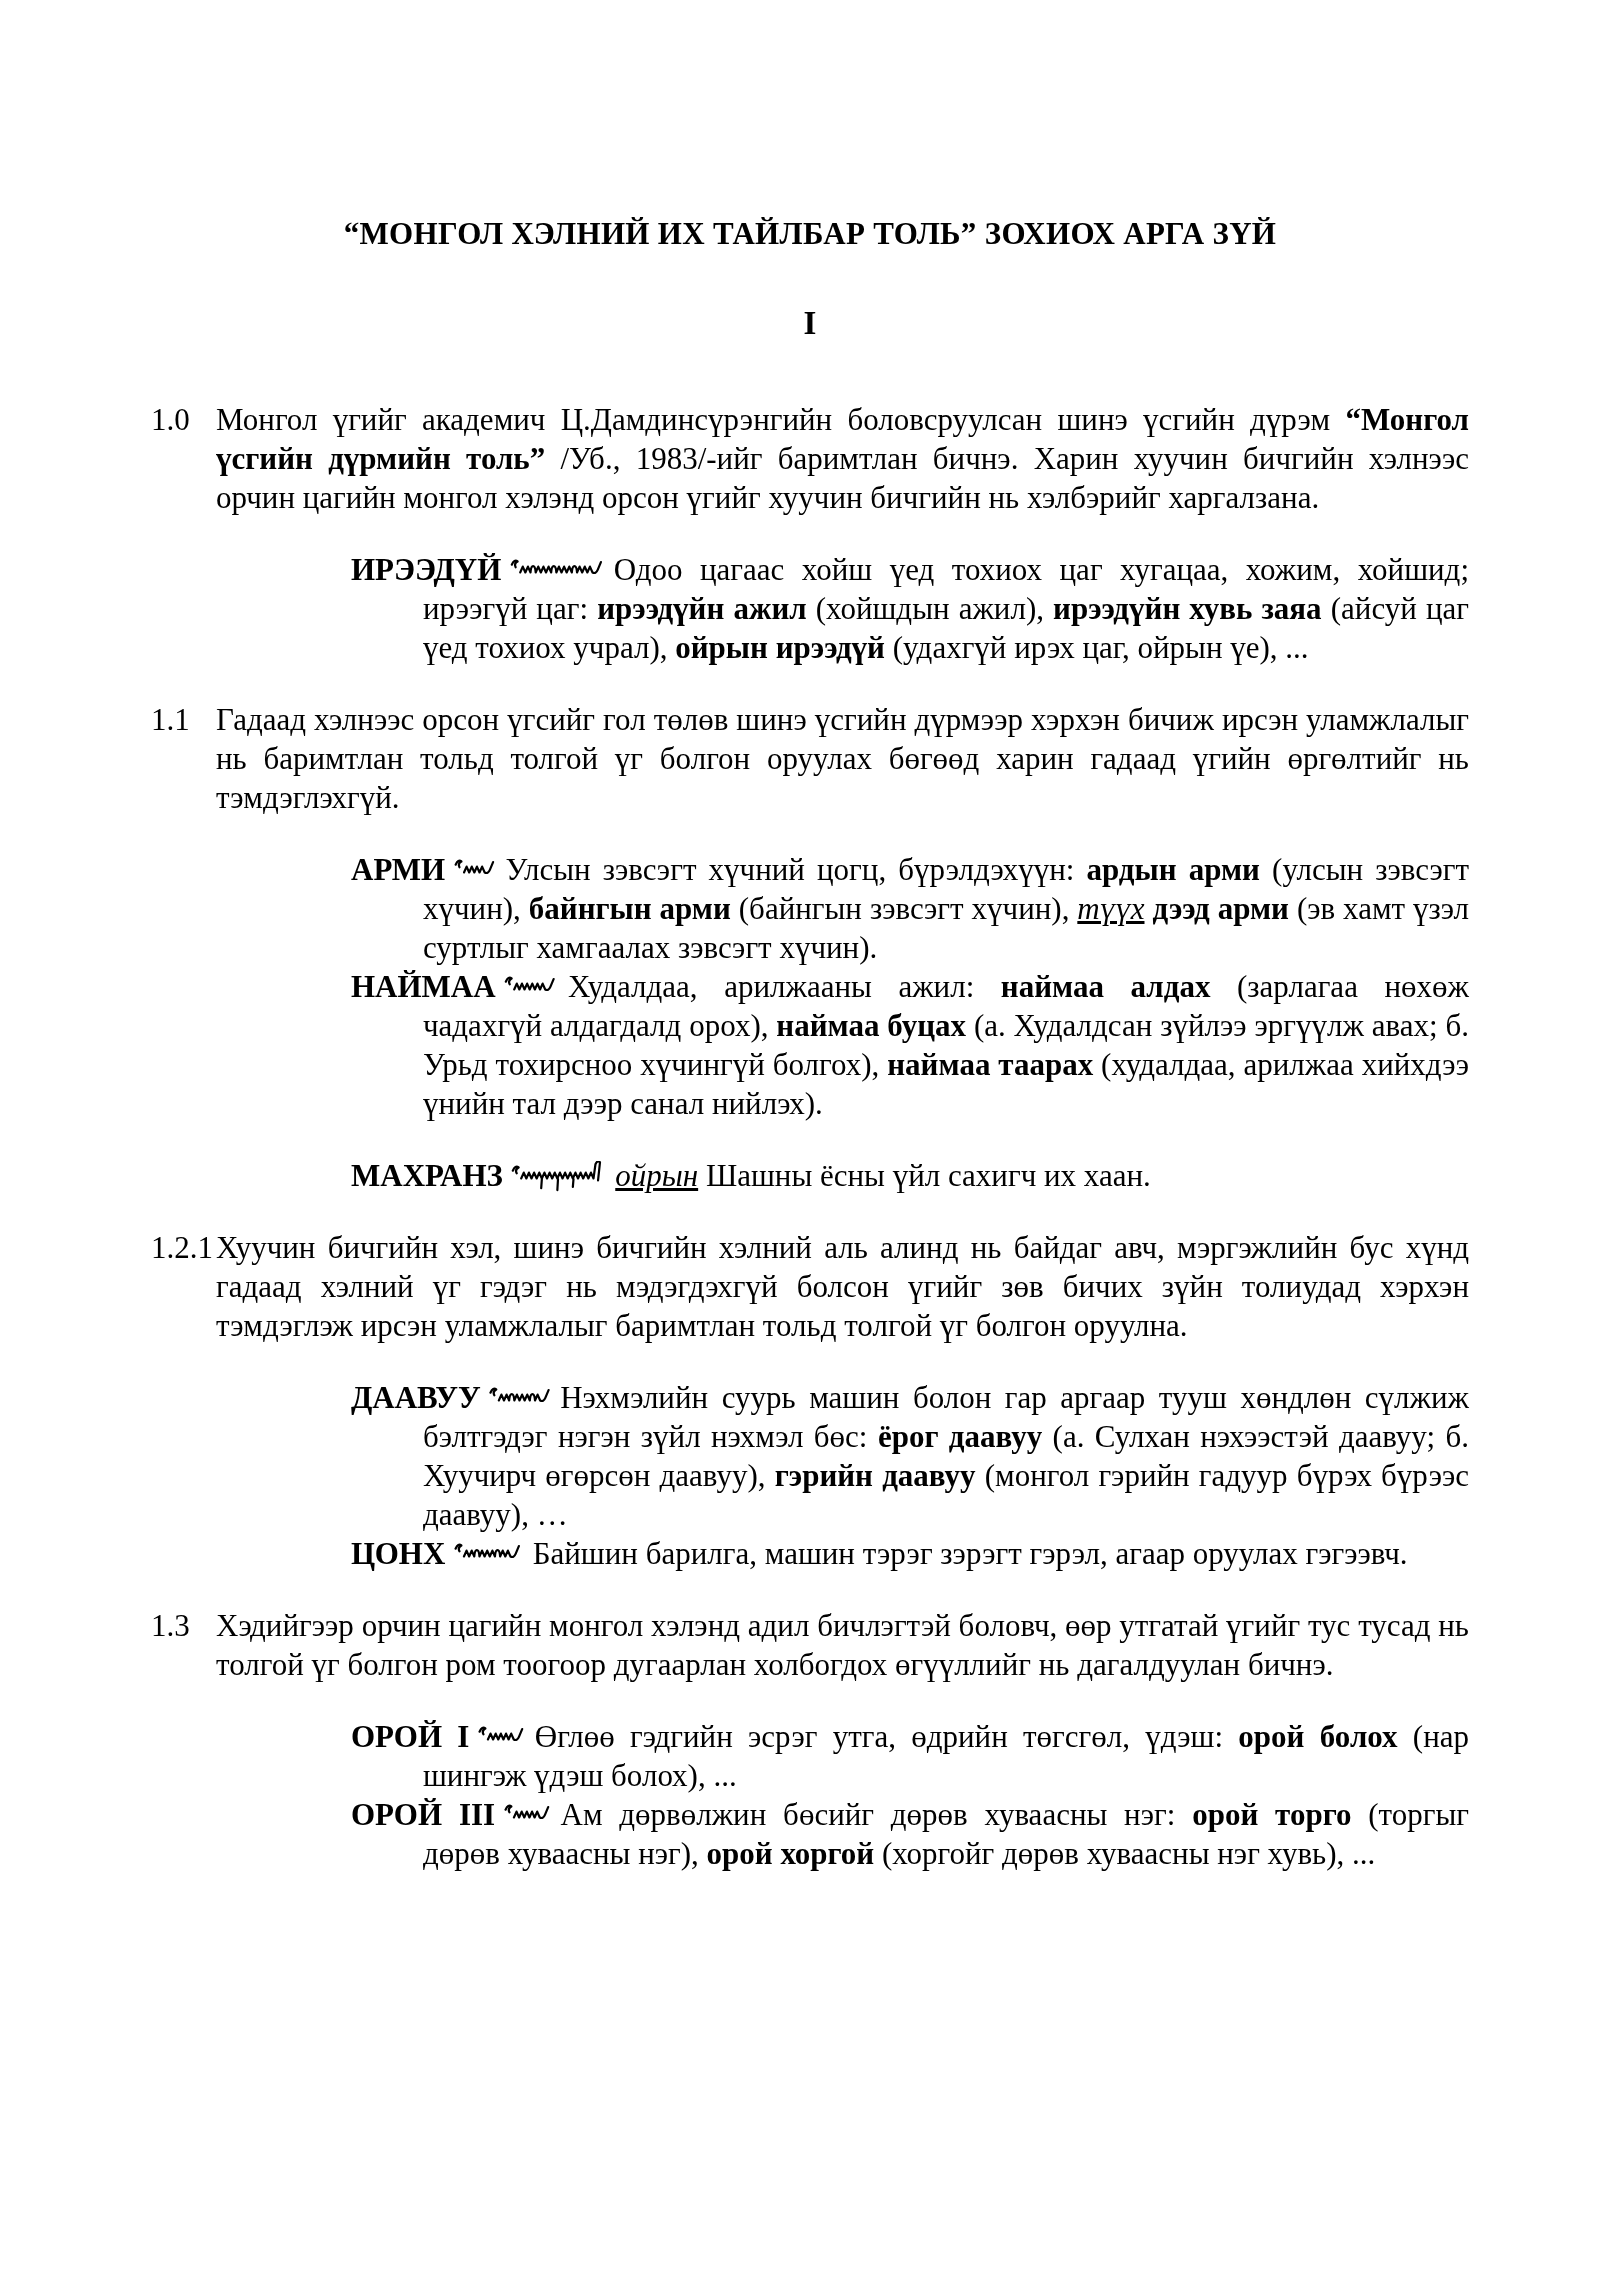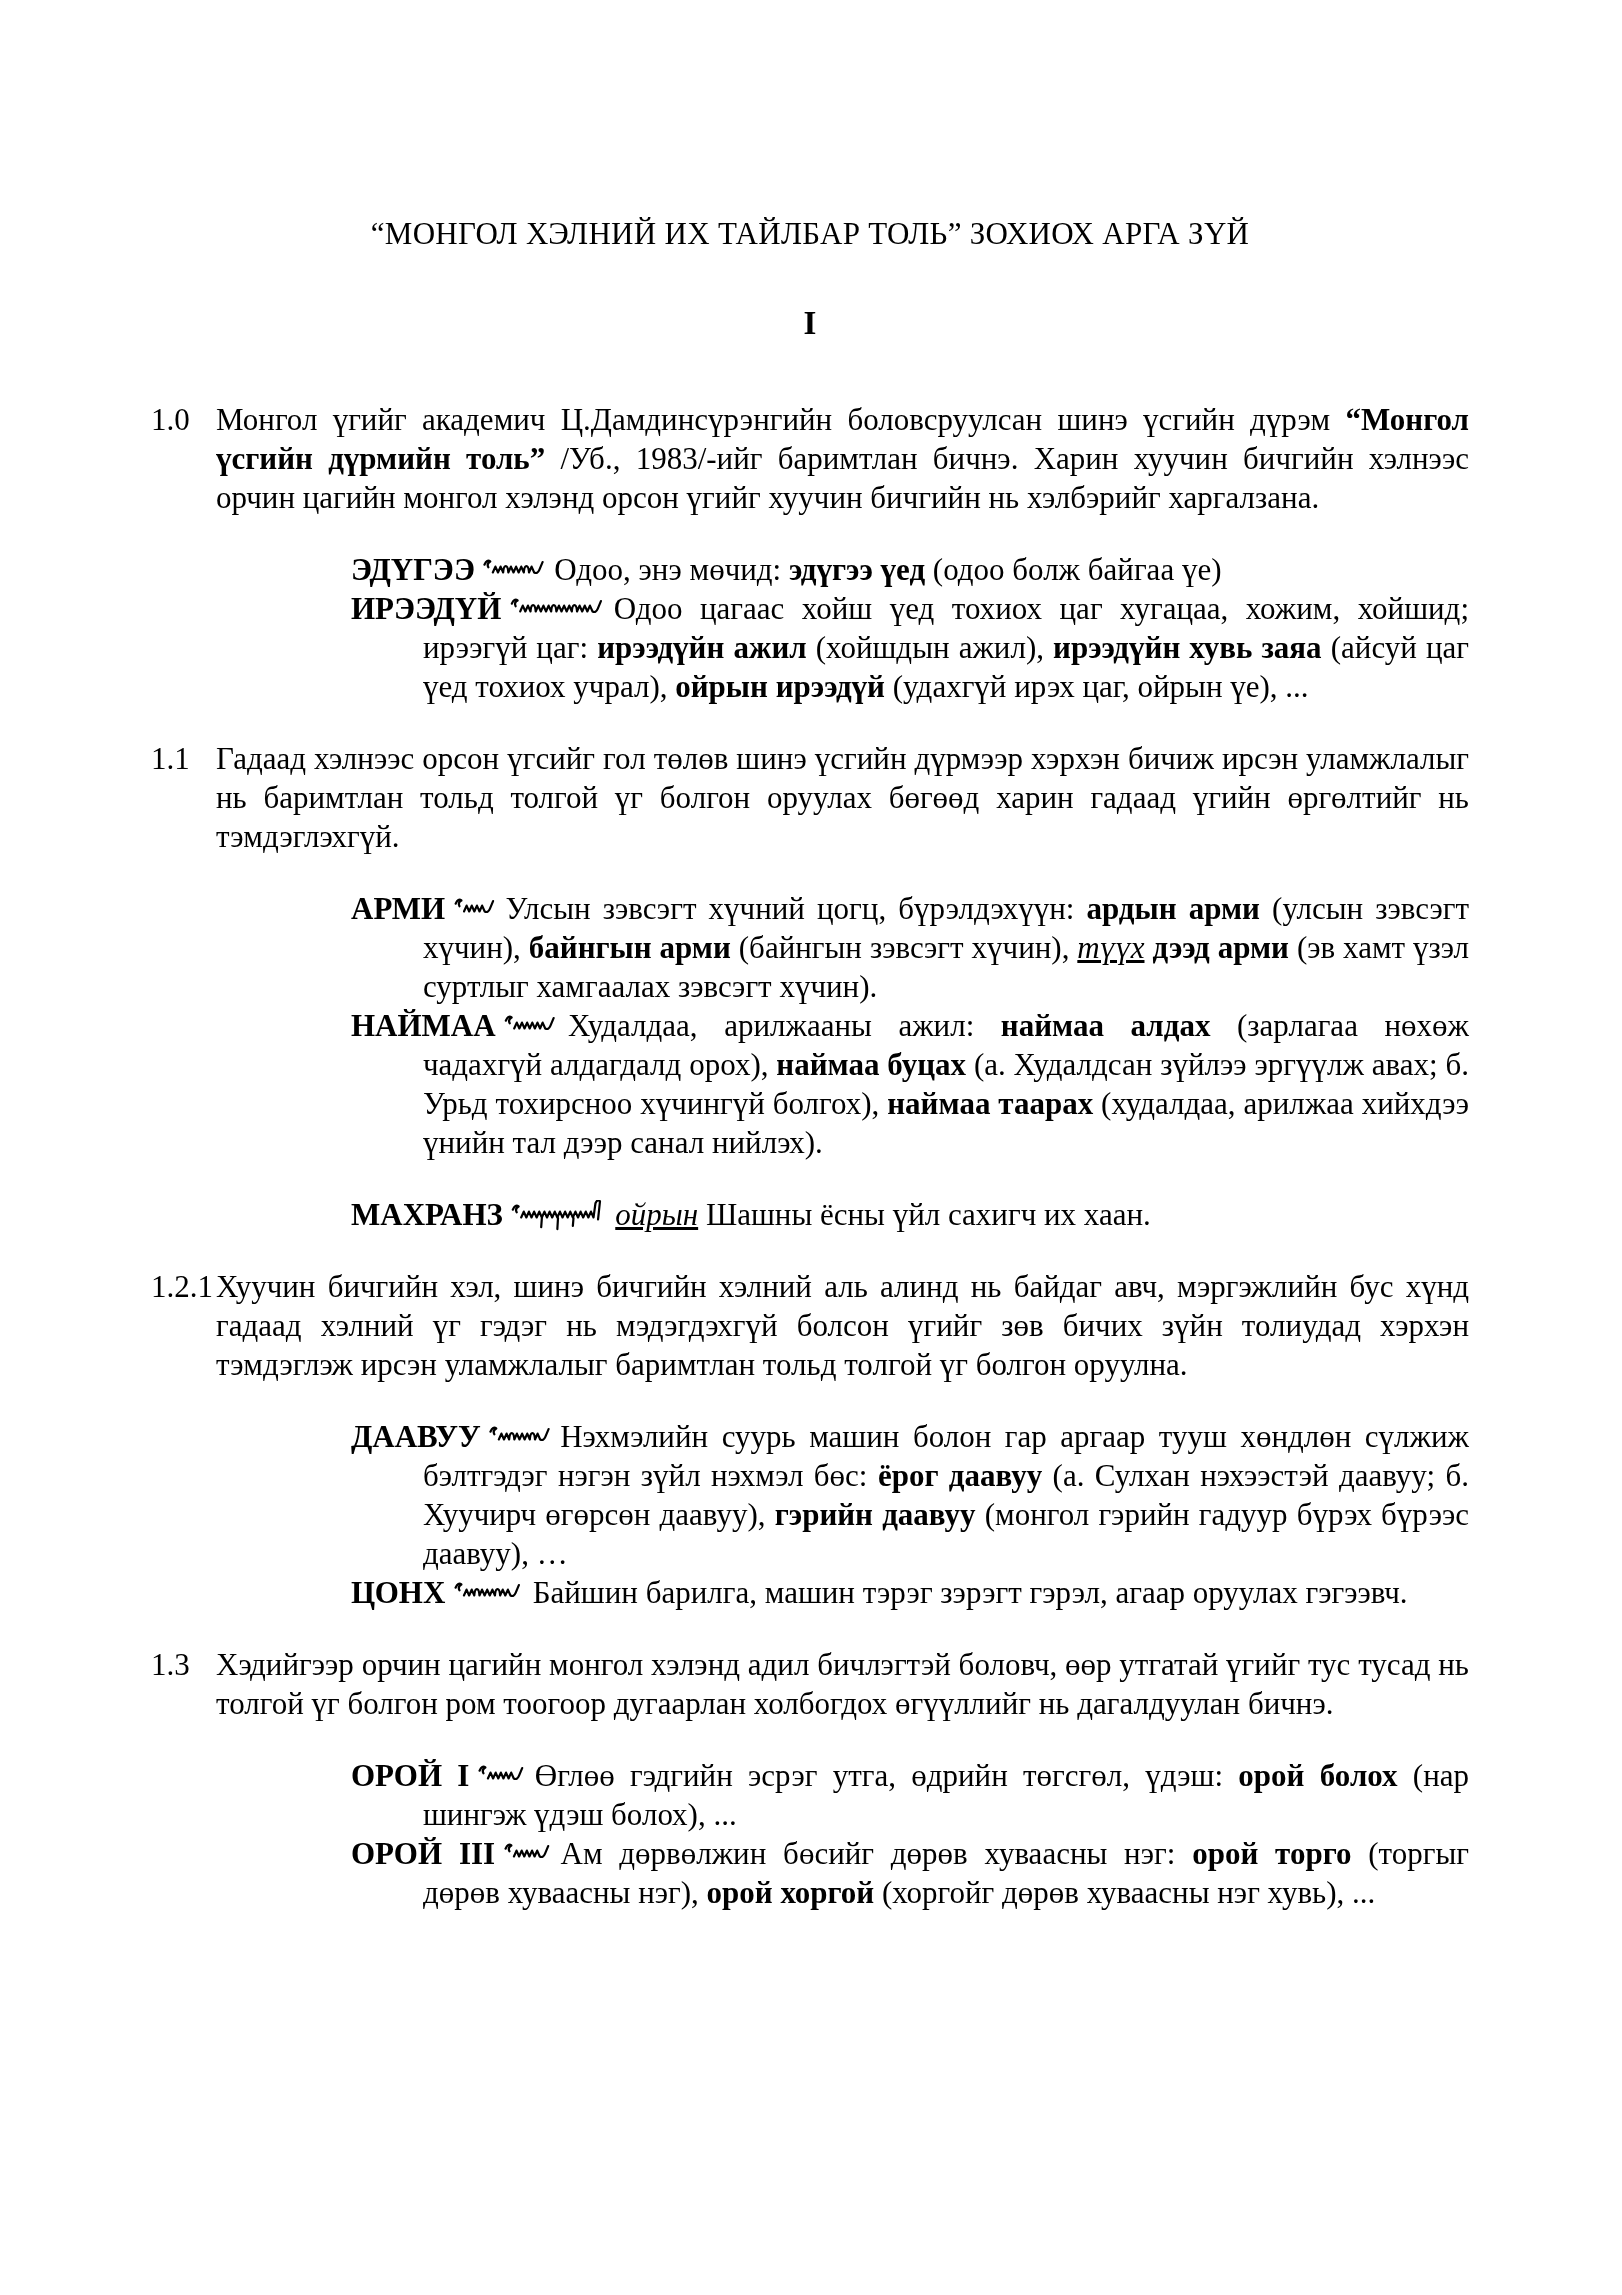--- a/index.html
+++ b/index.html
@@ -11,21 +11,21 @@
     position: relative; overflow: hidden;
   }
   .page {
     width: 1623px; height: 2295px;
     padding: 0 154px 0 151px;
     overflow: hidden;
   }
   .doc-title {
     margin-top: 213px;
     text-align: center;
-    font-weight: normal;
+    font-weight: bold;
     font-size: 31px; line-height: 41px;
     letter-spacing: 0.3px;
   }
   .roman-heading {
     margin-top: 49px;
     text-align: center;
     font-weight: bold;
     font-size: 33px; line-height: 41px;
   }
   .content > .para, .content > .entry-group { margin-top: 33px; }
@@ -55,23 +55,20 @@
 </style>
 </head>
 <body>
 
 <div class="page">
   <div class="doc-title">“МОНГОЛ ХЭЛНИЙ ИХ ТАЙЛБАР ТОЛЬ” ЗОХИОХ АРГА ЗҮЙ</div>
   <div class="roman-heading">I</div>
   <div class="content">
       <div class="para"><span class="pnum">1.0</span><span class="pbody"><span>Монгол үгийг академич Ц.Дамдинсүрэнгийн боловсруулсан шинэ үсгийн дүрэм </span><span class="b ">“Монгол үсгийн дүрмийн толь”</span><span> /Уб., 1983/-ийг баримтлан бичнэ. Харин хуучин бичгийн хэлнээс орчин цагийн монгол хэлэнд орсон үгийг хуучин бичгийн нь хэлбэрийг харгалзана.</span></span></div>
       <div class="entry-group">
-        <div class="entry"><span class="hw">ЭДҮГЭЭ</span><svg class="mscript" width="65" height="31" viewBox="0 0 100 48">
-            <path d="M5 15 q4 -9 9 -5 q-6 3 -3 9 M18 27 l4 -9 l4 9 l4 -9 l4 9 c1 -13 7 -13 8 0 l4 -9 l4 9 l4 -9 l4 9 l4 -9 l4 9 c1 -13 7 -13 8 0 l4 -9 l4 9 q5 3 8 -4 l5 -12" fill="none" stroke="#000" stroke-width="3.4" stroke-linecap="round" stroke-linejoin="round"></path>
-          </svg><span class="def"><span>Одоо, энэ мөчид: </span><span class="b ">эдүгээ үед</span><span> (одоо болж байгаа үе)</span></span></div>
         <div class="entry"><span class="hw">ИРЭЭДҮЙ</span><svg class="mscript" width="98" height="31" viewBox="0 0 150 48">
             <path d="M5 15 q4 -9 9 -5 q-6 3 -3 9 M18 27 l4 -9 l4 9 l4 -9 l4 9 c1 -13 7 -13 8 0 l4 -9 l4 9 l4 -9 l4 9 l4 -9 l4 9 c1 -13 7 -13 8 0 l4 -9 l4 9 l4 -9 l4 9 l4 -9 l4 9 c1 -13 7 -13 8 0 l4 -9 l4 9 l4 -9 l4 9 l4 -9 l4 9 q5 3 8 -4 l5 -12" fill="none" stroke="#000" stroke-width="3.4" stroke-linecap="round" stroke-linejoin="round"></path>
           </svg><span class="def"><span>Одоо цагаас хойш үед тохиох цаг хугацаа, хожим, хойшид; ирээгүй цаг: </span><span class="b ">ирээдүйн ажил</span><span> (хойшдын ажил), </span><span class="b ">ирээдүйн хувь заяа</span><span> (айсуй цаг үед тохиох учрал), </span><span class="b ">ойрын ирээдүй</span><span> (удахгүй ирэх цаг, ойрын үе), ...</span></span></div>
       </div>
       <div class="para"><span class="pnum">1.1</span><span class="pbody"><span>Гадаад хэлнээс орсон үгсийг гол төлөв шинэ үсгийн дүрмээр хэрхэн бичиж ирсэн уламжлалыг нь баримтлан тольд толгой үг болгон оруулах бөгөөд харин гадаад үгийн өргөлтийг нь тэмдэглэхгүй.</span></span></div>
       <div class="entry-group">
         <div class="entry"><span class="hw">АРМИ</span><svg class="mscript" width="46" height="31" viewBox="0 0 70 48">
             <path d="M5 15 q4 -9 9 -5 q-6 3 -3 9 M18 27 l4 -9 l4 9 l4 -9 l4 9 l4 -9 l4 9 l4 -9 l4 9 q5 3 8 -4 l5 -12" fill="none" stroke="#000" stroke-width="3.4" stroke-linecap="round" stroke-linejoin="round"></path>
           </svg><span class="def"><span>Улсын зэвсэгт хүчний цогц, бүрэлдэхүүн: </span><span class="b ">ардын арми</span><span> (улсын зэвсэгт хүчин), </span><span class="b ">байнгын арми</span><span> (байнгын зэвсэгт хүчин), </span><span class="i">түүх</span><span> </span><span class="b ">дээд арми</span><span> (эв хамт үзэл суртлыг хамгаалах зэвсэгт хүчин).</span></span></div>
         <div class="entry"><span class="hw">НАЙМАА</span><svg class="mscript" width="58" height="31" viewBox="0 0 88 48">

